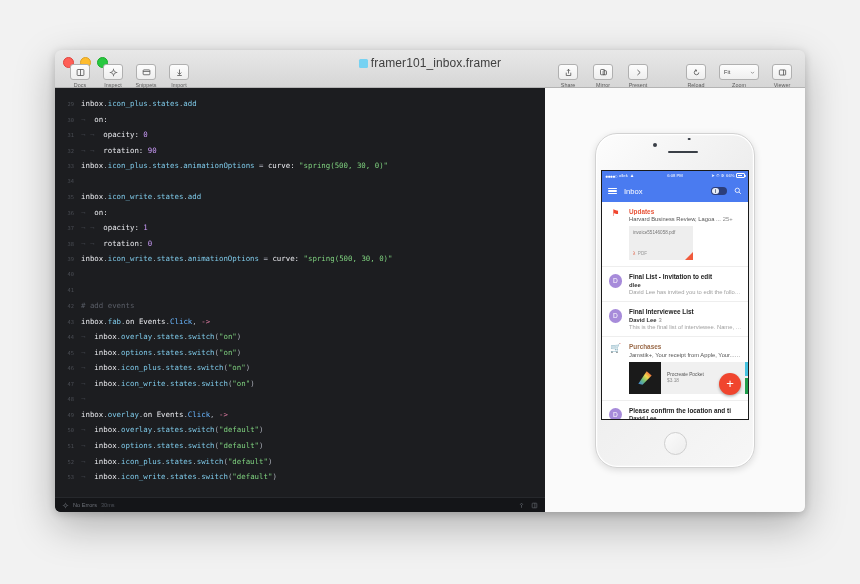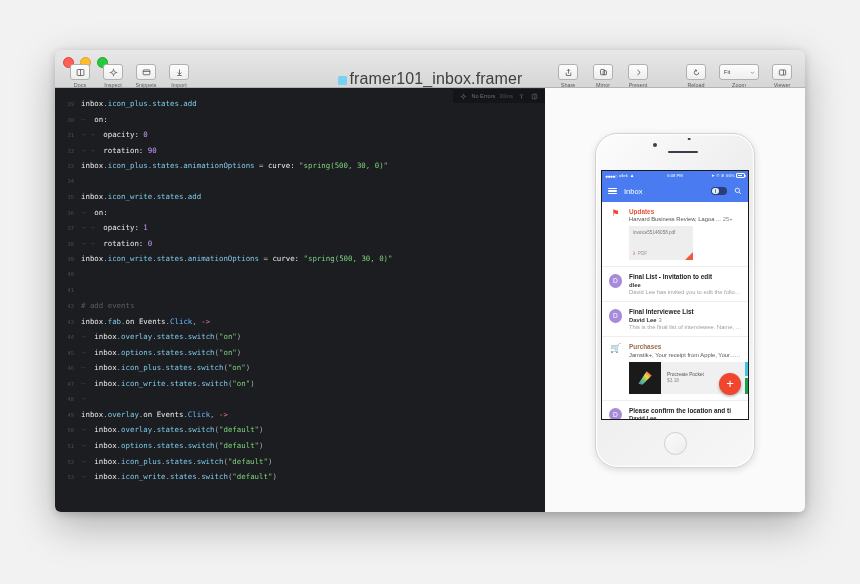--- a/index.html
+++ b/index.html
@@ -27,22 +27,22 @@
     height: 38px;
     background: linear-gradient(to bottom, #e8e8e8 0%, #d6d6d6 100%);
     border-bottom: 1px solid #b4b4b4;
   }
   .traffic { position: absolute; top: 7px; left: 8px; display: flex; gap: 6px; }
   .tl { width: 11px; height: 11px; border-radius: 50%; }
   .tl.red    { background: #fe5f57; border: .5px solid #e0443e; }
   .tl.yellow { background: #febc2e; border: .5px solid #dea123; }
   .tl.green  { background: #28c840; border: .5px solid #1aab29; }
   #doc-title {
-    position: absolute; left: 0; right: 0; top: 20px;
-    text-align: center; font-size: 16px; color: #404040;
+    position: absolute; left: 0; right: 0; top: 6px;
+    text-align: center; font-size: 12px; color: #404040;
     letter-spacing: .1px;
   }
   #doc-title .fileicon {
     display: inline-block; width: 9px; height: 9px;
     background: #77d2f2; border-radius: 1.5px;
     vertical-align: -1px; margin-right: 3px;
   }
 
   
   #toolbar {
@@ -72,21 +72,21 @@
   }
   .tb-item.wide { width: 42px; }
 
   
   #body {
     position: absolute; top: 38px; left: 0; right: 0; bottom: 0;
     display: flex;
   }
   #editor-pane {
     width: 490px; position: relative;
-    background: #1c1d20; display: flex; flex-direction: row;
+    background: #1c1d20; display: flex; flex-direction: column;
   }
   #code-scroll {
     flex: 1; position: relative; overflow: hidden;
     padding-top: 8px;
   }
   #code {
     font-family: "DejaVu Sans Mono", monospace;
     font-size: 7.4px; line-height: 15.55px;
     white-space: pre;
   }

